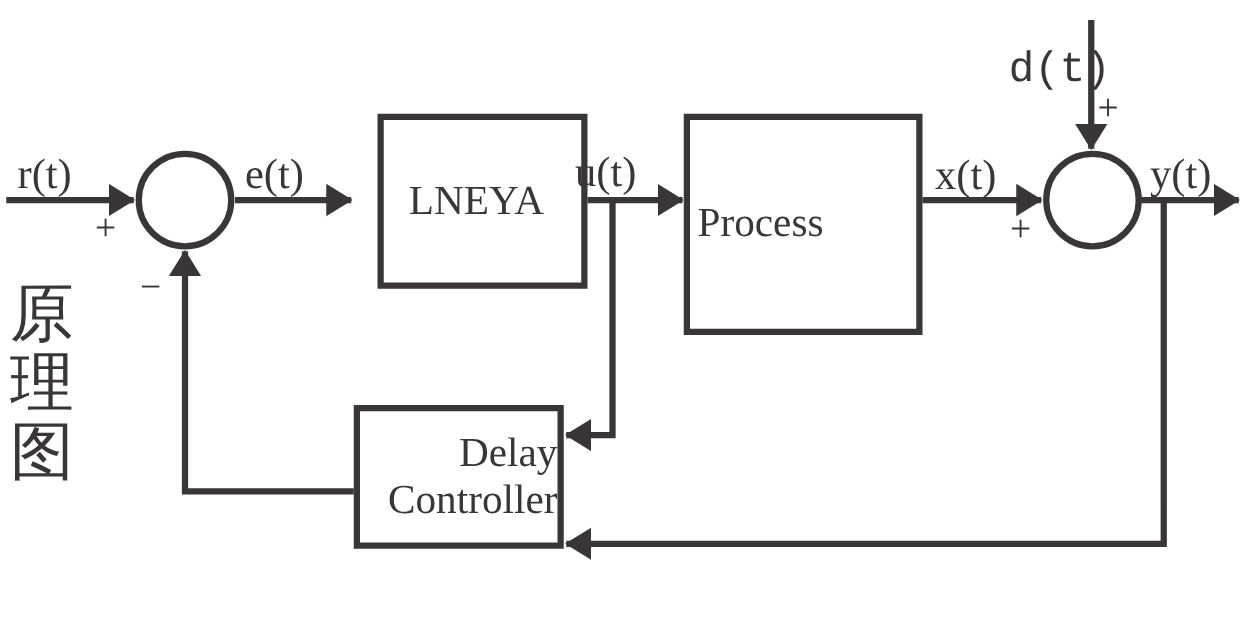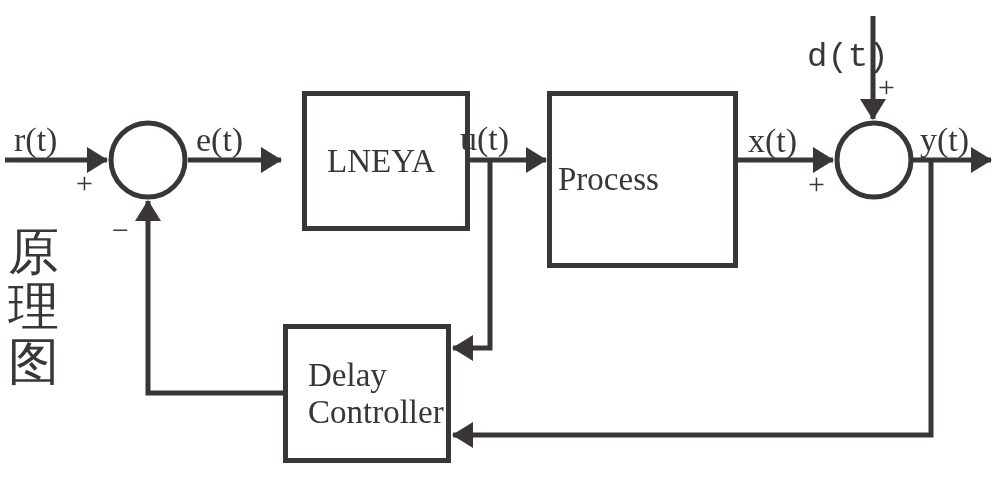--- a/index.html
+++ b/index.html
@@ -87,21 +87,21 @@
   </svg>
 
   <div class="block pad20" style="left:283px; top:91px; width:168px; height:140px;margin-left:19px;">
     <div class="bl">LNEYA</div>
   </div>
 
   <div class="block pad5" style="left:547px; top:91px; width:191px; height:177px;">
     <div class="bl">Process</div>
   </div>
 
-  <div class="block pad20" style="left:283px; top:324px; width:168px; height:139px;">
+  <div class="block pad20" style="left:283px; top:324px; width:168px; height:115px;align-items:flex-end;">
     <div class="bl">Delay</div>
     <div class="bl">Controller</div>
   </div>
 
   <div class="label" style="left:14px; top:123px;text-align:right;">r(t)</div>
   <div class="label" style="left:196px; top:123px;">e(t)</div>
   <div class="label" style="left:460px; top:122px;">u(t)</div>
   <div class="label" style="left:748px; top:124px;">x(t)</div>
   <div class="label" style="left:920px; top:123px;">y(t)</div>
   <div class="label" style="left:807px; top:40px;font-family:Liberation Mono, monospace;">d(t)</div>

